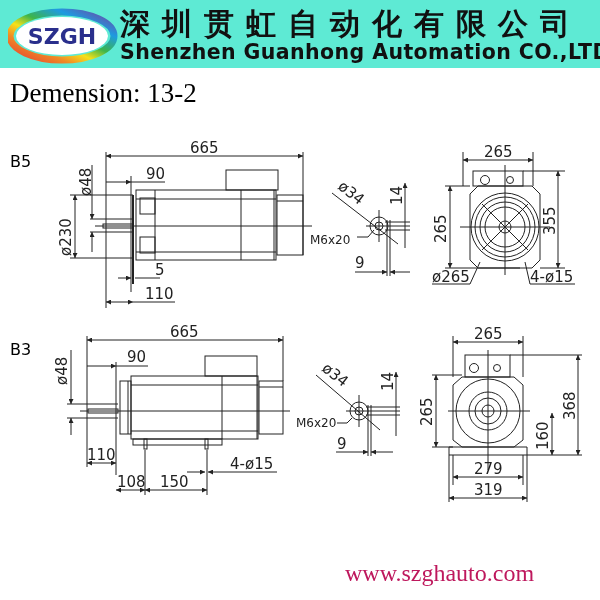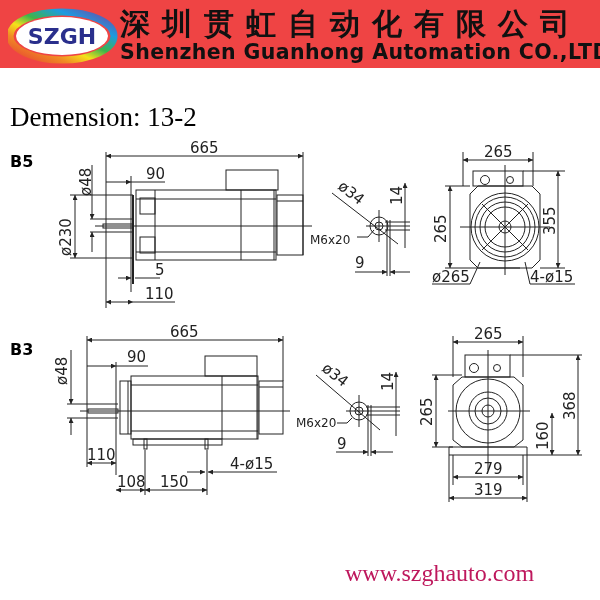--- a/index.html
+++ b/index.html
@@ -1,22 +1,22 @@
 <!DOCTYPE html>
 <html><head>
 <meta charset="utf-8">
 <style>
   html, body { margin: 0; padding: 0; background: #ffffff; }
   body { width: 600px; height: 600px; position: relative; overflow: hidden; font-family: "Liberation Sans", sans-serif; }
-  .header { position: absolute; left: 0; top: 0; width: 600px; height: 68px; background: #ef4444; }
+  .header { position: absolute; left: 0; top: 0; width: 600px; height: 68px; background: #5eead4; }
   .logo { position: absolute; left: 8px; top: 6px; width: 112px; height: 58px; }
   .cn-title { position: absolute; left: 120px; top: 4px; font-family: Liberation Mono, monospace; font-weight: bold; font-size: 30px; letter-spacing: 12px; color: #111; white-space: nowrap; }
   .en-title { position: absolute; left: 120px; top: 40px; font-family: "DejaVu Sans", sans-serif; font-weight: bold; font-size: 20.5px; color: #111; white-space: nowrap; letter-spacing: 0.4px; }
-  .dim-title { position: absolute; left: 10px; top: 78px; font-family: "Liberation Serif", serif; font-size: 27px; color: #000; margin-top: 24px; }
-  .section-label { position: absolute; font-family: "DejaVu Sans", sans-serif; font-weight: bold; font-size: 16px; color: #000; }
+  .dim-title { position: absolute; left: 10px; top: 78px; font-family: "Liberation Serif", serif; font-size: 27px; color: #000; }
+  .section-label { position: absolute; font-family: "DejaVu Sans", sans-serif; font-weight: normal; font-size: 16px; color: #000; }
   .footer-url { position: absolute; left: 345px; top: 560px; font-family: "Liberation Serif", serif; font-size: 24px; color: #be185d; }
   svg.drawing { position: absolute; left: 0; top: 0; }
   svg text { font-family: "DejaVu Sans", sans-serif; fill: #222; }
 </style>
 </head>
 <body>
 
 <div class="header">
   <svg class="logo" viewBox="0 0 112 58" width="112" height="58">
     <defs>

